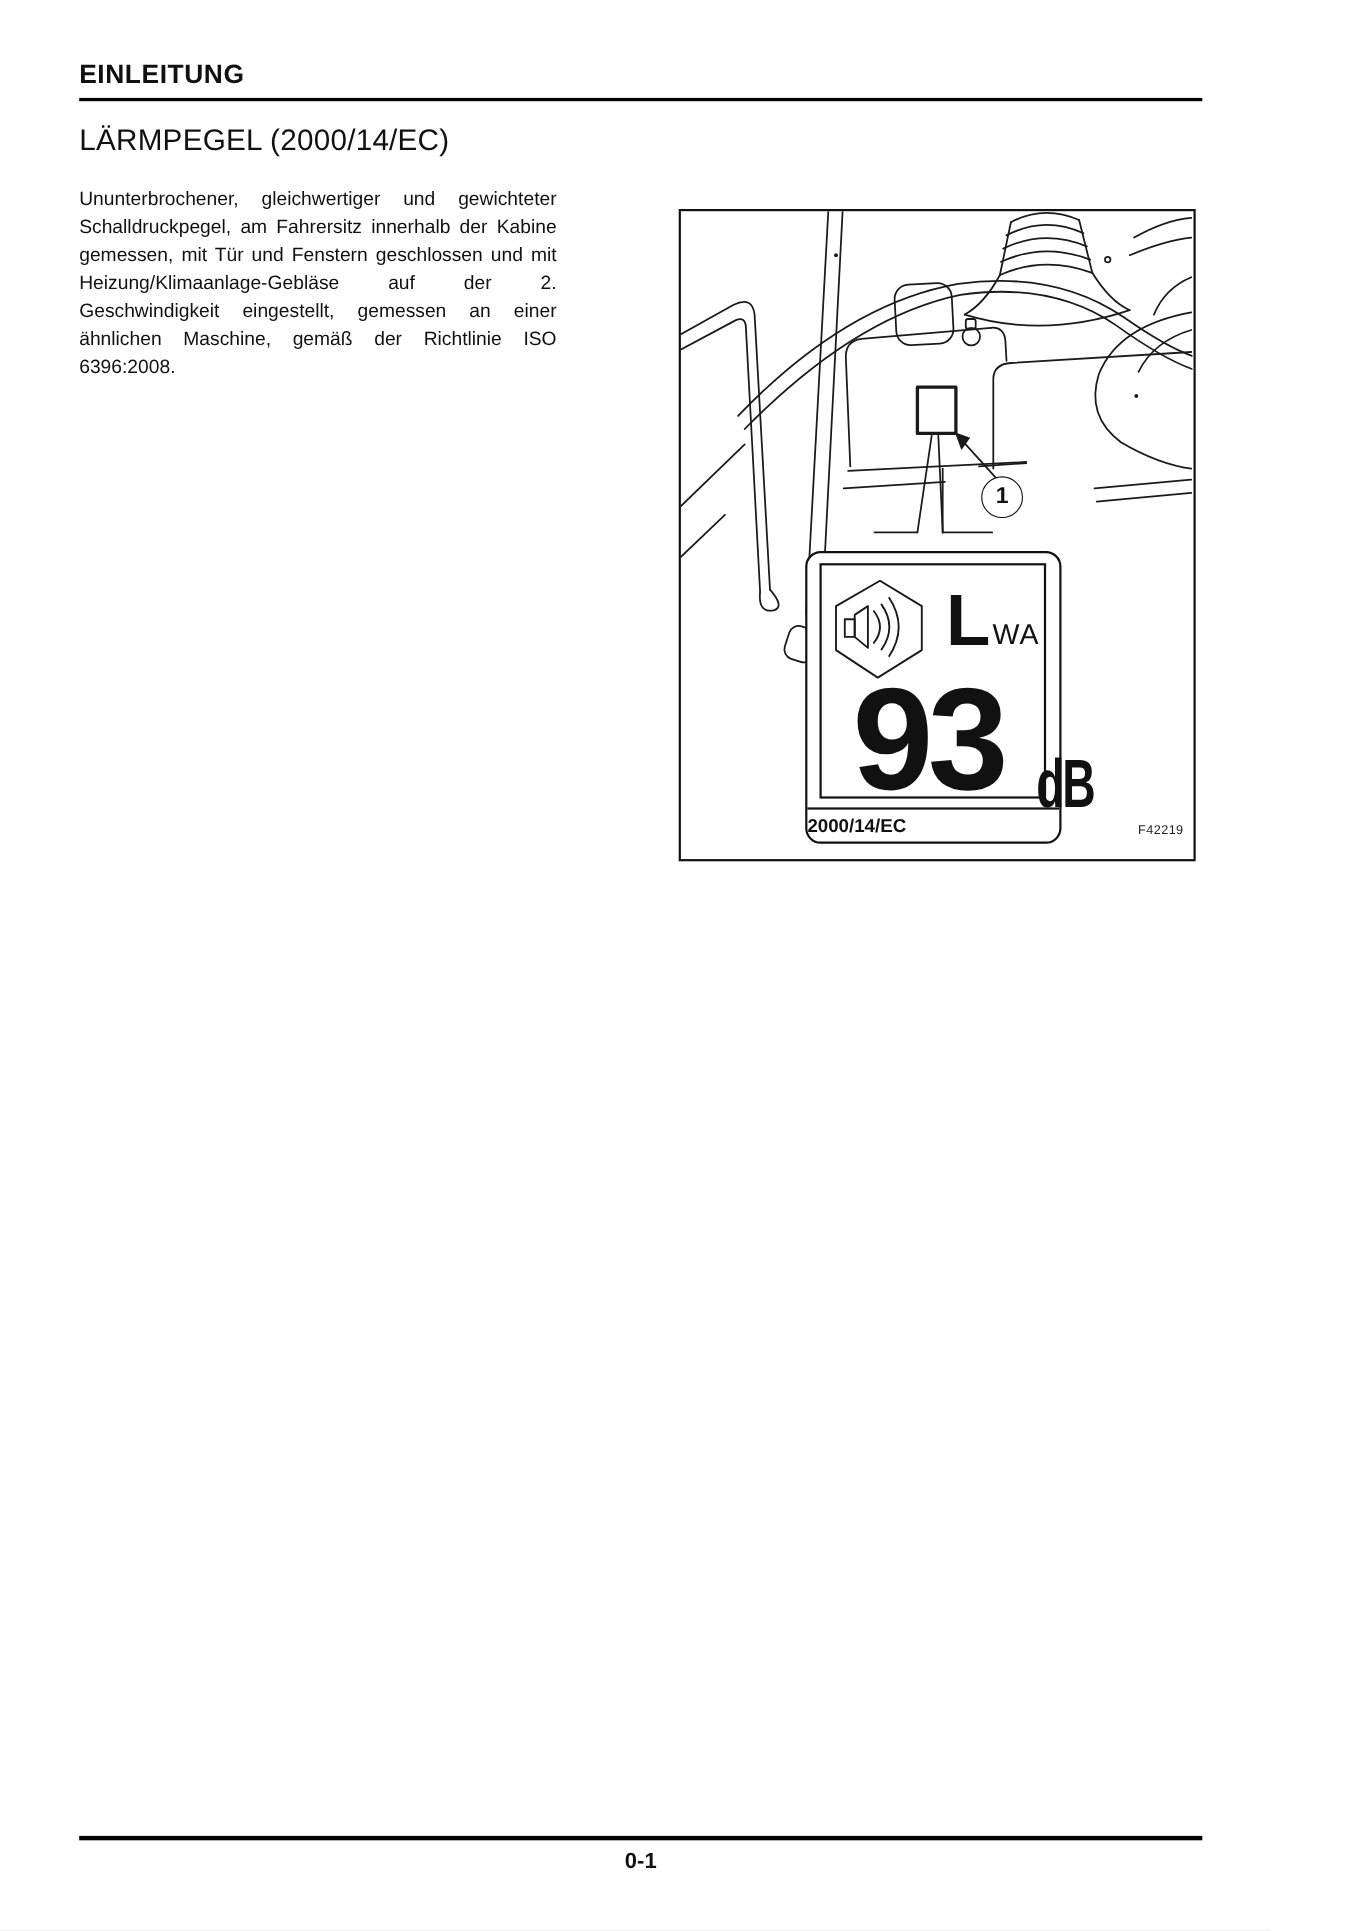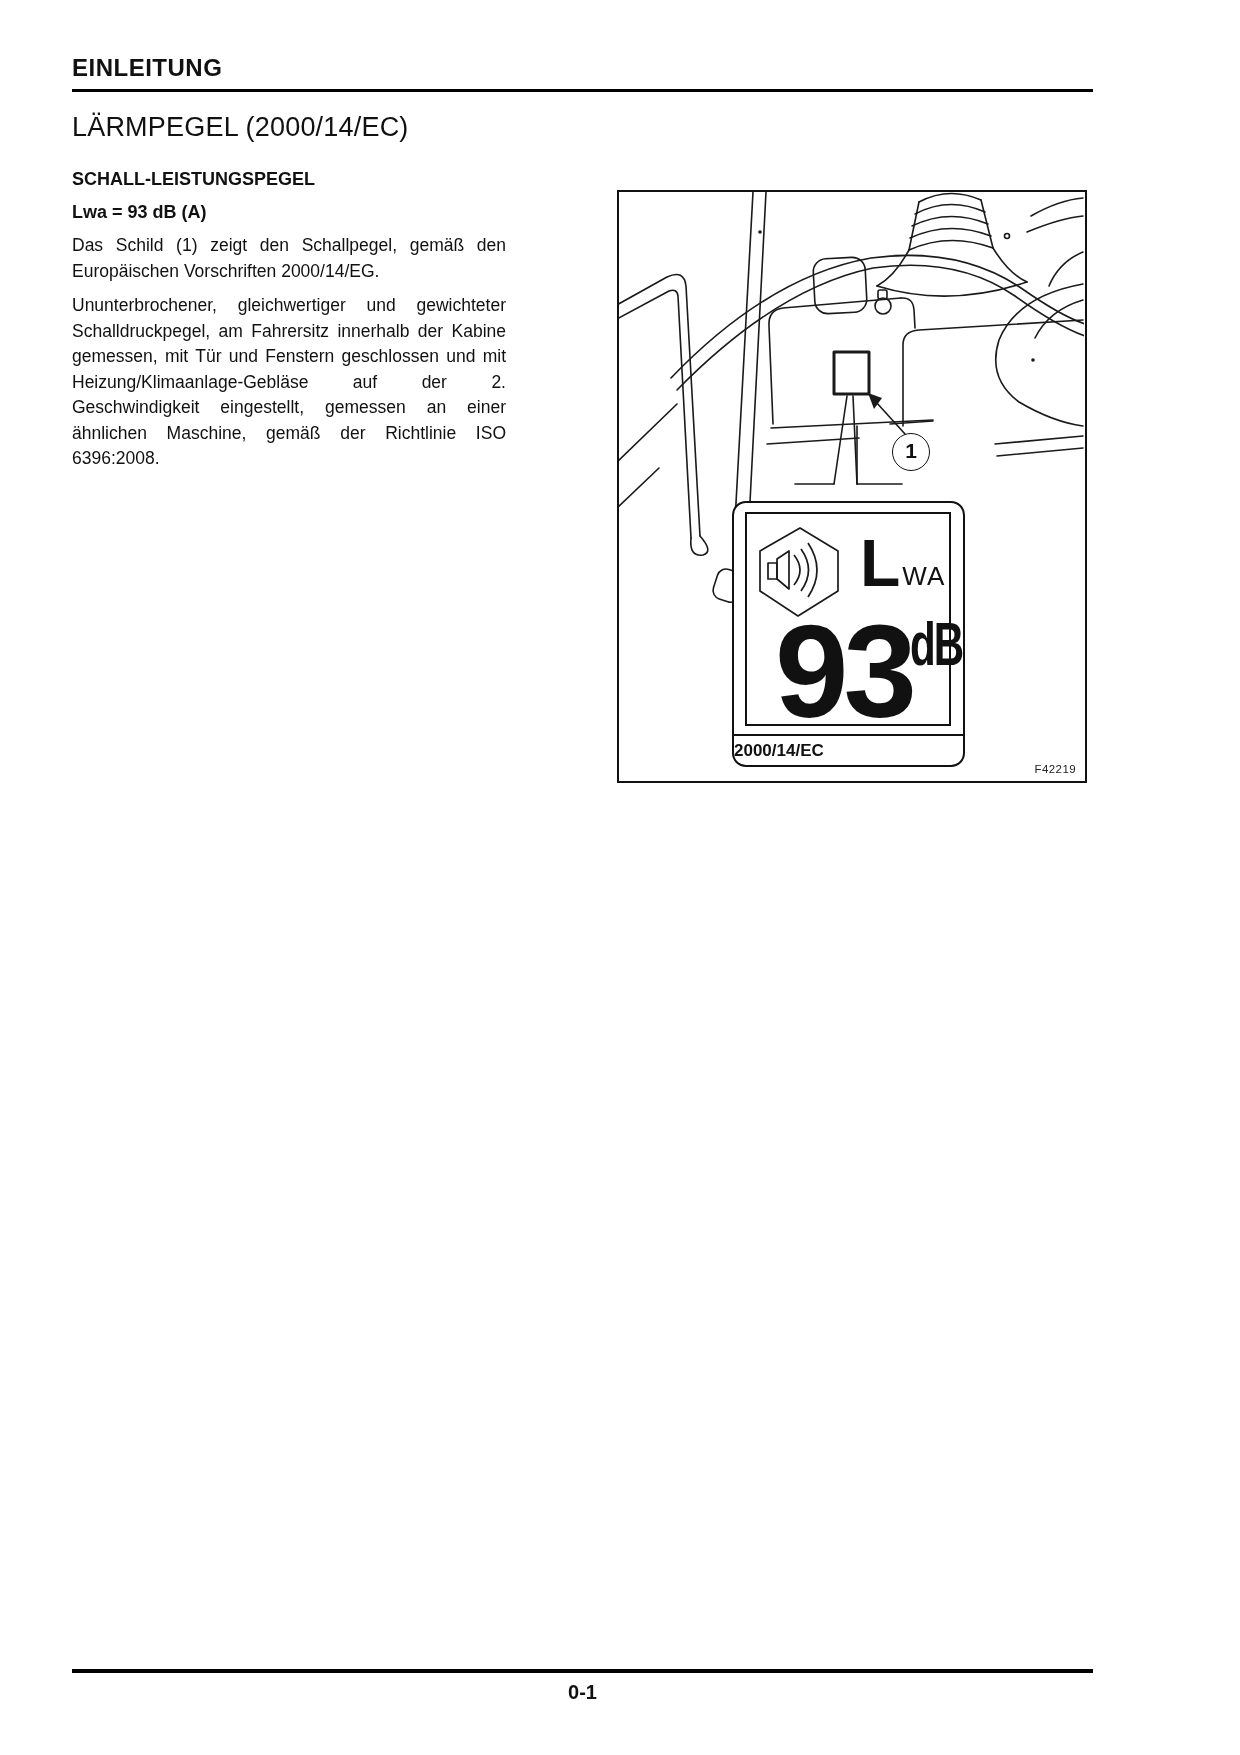--- a/index.html
+++ b/index.html
@@ -21,57 +21,52 @@
          hyphens:manual; -webkit-hyphens:manual;}
   .col .sect{margin-bottom:4px;}
 
   
   .figure{position:absolute; left:617px; top:190px; width:470px; height:593px;
           border:2.5px solid #111; background:#fff; box-sizing:border-box;}
   .figure svg{position:absolute; left:0; top:0;}
   .balloon{position:absolute; left:273px; top:241px; width:38px; height:38px;
            border:1.8px solid #111; border-radius:50%; box-sizing:border-box;
            font-size:21px; font-weight:bold; text-align:center; line-height:34px; background:#fff;}
-  .fig-code{position:absolute; right:9px; bottom:6px; font-size:11.5px; color:#222; letter-spacing:.4px;}
+  .fig-code{position:absolute; right:9px; bottom:20px; font-size:11.5px; color:#222; letter-spacing:.4px;}
 
   
   .decal{position:absolute; left:113px; top:309px; width:233px; height:266px;
          border:2px solid #111; border-radius:14px; background:#fff; box-sizing:border-box;}
   .decal-inner{position:absolute; left:11px; top:9px; width:206px; height:214px;
          border:2px solid #111; box-sizing:border-box;}
   .decal-strip{position:absolute; left:0; right:0; top:231px; height:31px;
          border-top:2px solid #111; font-weight:bold; font-size:17px; line-height:30px;}
   .lwa{position:absolute; left:113px; top:24px; display:flex; align-items:flex-end;}
   .lwa-l{font-size:66px; font-weight:bold; line-height:.78;}
   .lwa-sub{font-size:26px; font-weight:normal; line-height:1; margin-left:2px; letter-spacing:1px;}
-  .db-row{position:absolute; left:28px; bottom:-14px; display:flex; align-items:flex-start; white-space:nowrap;}
+  .db-row{position:absolute; left:28px; bottom:-14px; display:flex; align-items:flex-end; white-space:nowrap;gap:32px;}
   .n93{font-size:132px; font-weight:bold; line-height:1; letter-spacing:-5px;}
   .ndb{font-size:62px; font-weight:bold; line-height:1; display:inline-block;
        transform:scaleX(.68) translateY(7px); transform-origin:left bottom; letter-spacing:-3px; margin-left:-2px;}
 
   
   .ftr-rule{position:absolute; left:72px; top:1669px; width:1021px; height:4px; background:#000;}
   .ftr-num{position:absolute; left:72px; top:1681px; width:1021px; text-align:center;
            font-size:20px; font-weight:bold;}
 </style>
 </head>
 <body>
 
 <div class="page">
 
   <div class="hdr-title">EINLEITUNG</div>
   <div class="hdr-rule"></div>
   <div class="page-title">LÄRMPEGEL (2000/14/EC)</div>
 
   <div class="col">
-    <div class="sect">
-      <h3>SCHALL-LEISTUNGSPEGEL</h3>
-      <div class="val">Lwa = 93 dB (A)</div>
-      <p>Das Schild (1) zeigt den Schallpegel, gemäß den Europäischen Vorschriften 2000/14/EG.</p>
-    </div>
     <div class="sect">
       <p>Ununterbrochener, gleichwertiger und gewichteter Schalldruckpegel, am Fahrersitz innerhalb der Kabine gemessen, mit Tür und Fenstern geschlos­sen und mit Heizung/Klimaanlage-Gebläse auf der 2. Geschwindigkeit eingestellt, gemessen an einer ähnlichen Maschine, gemäß der Richtlinie ISO 6396:2008.</p>
     </div>
   </div>
 
   <div class="figure">
 
     <svg width="465" height="588" viewBox="0 0 465 588" fill="none" stroke="#1a1a1a" stroke-width="1.6" stroke-linecap="round" stroke-linejoin="round">
 
       <path d="M 134 0 L 114 366"></path>

